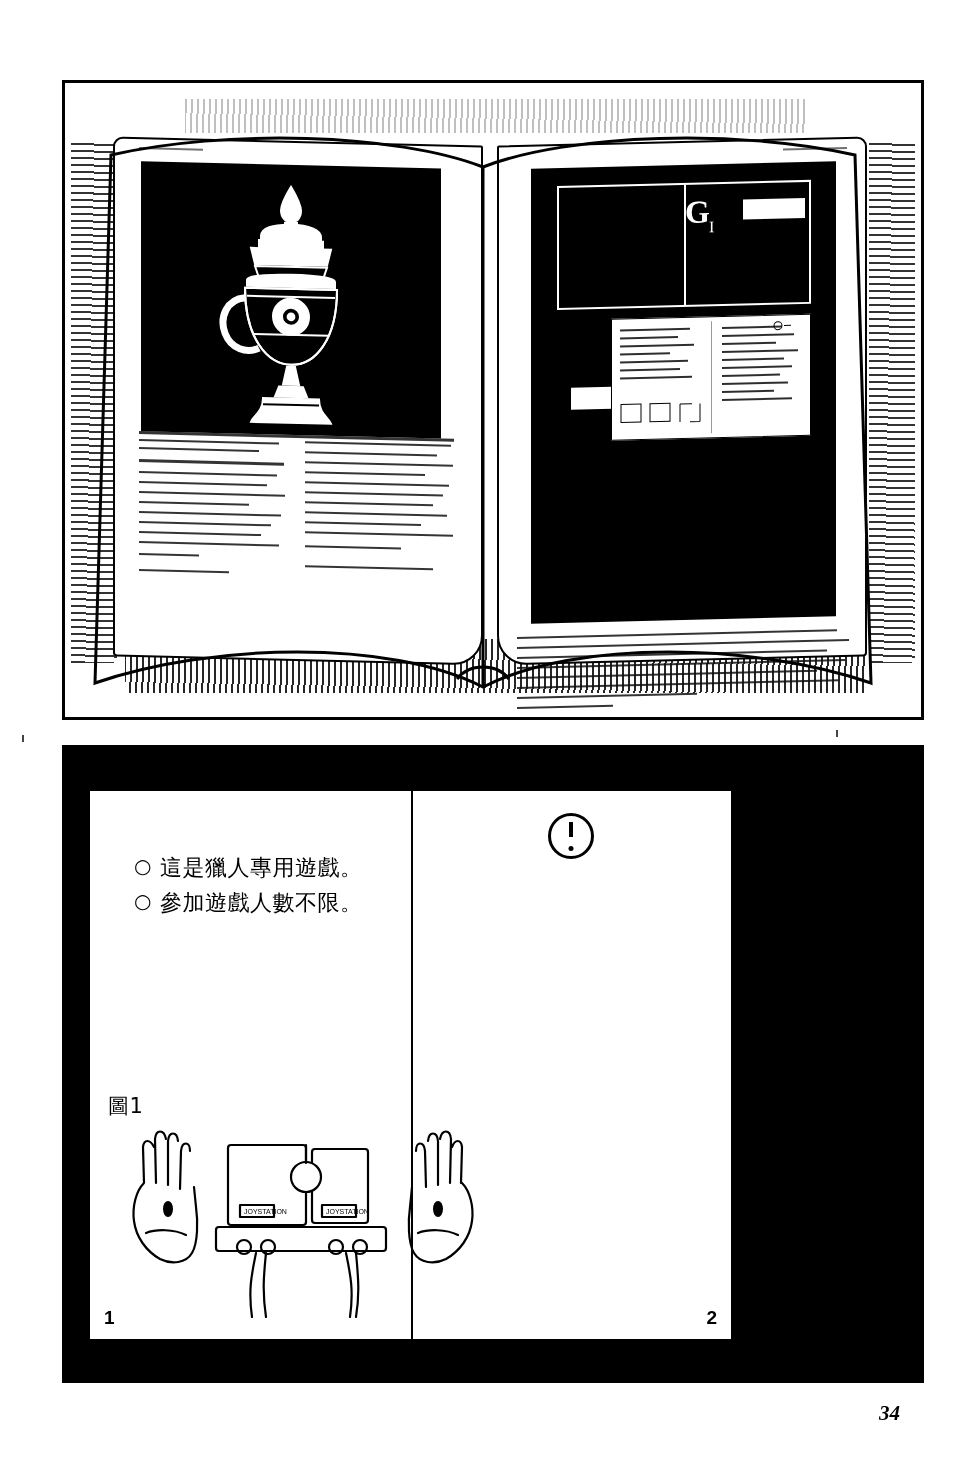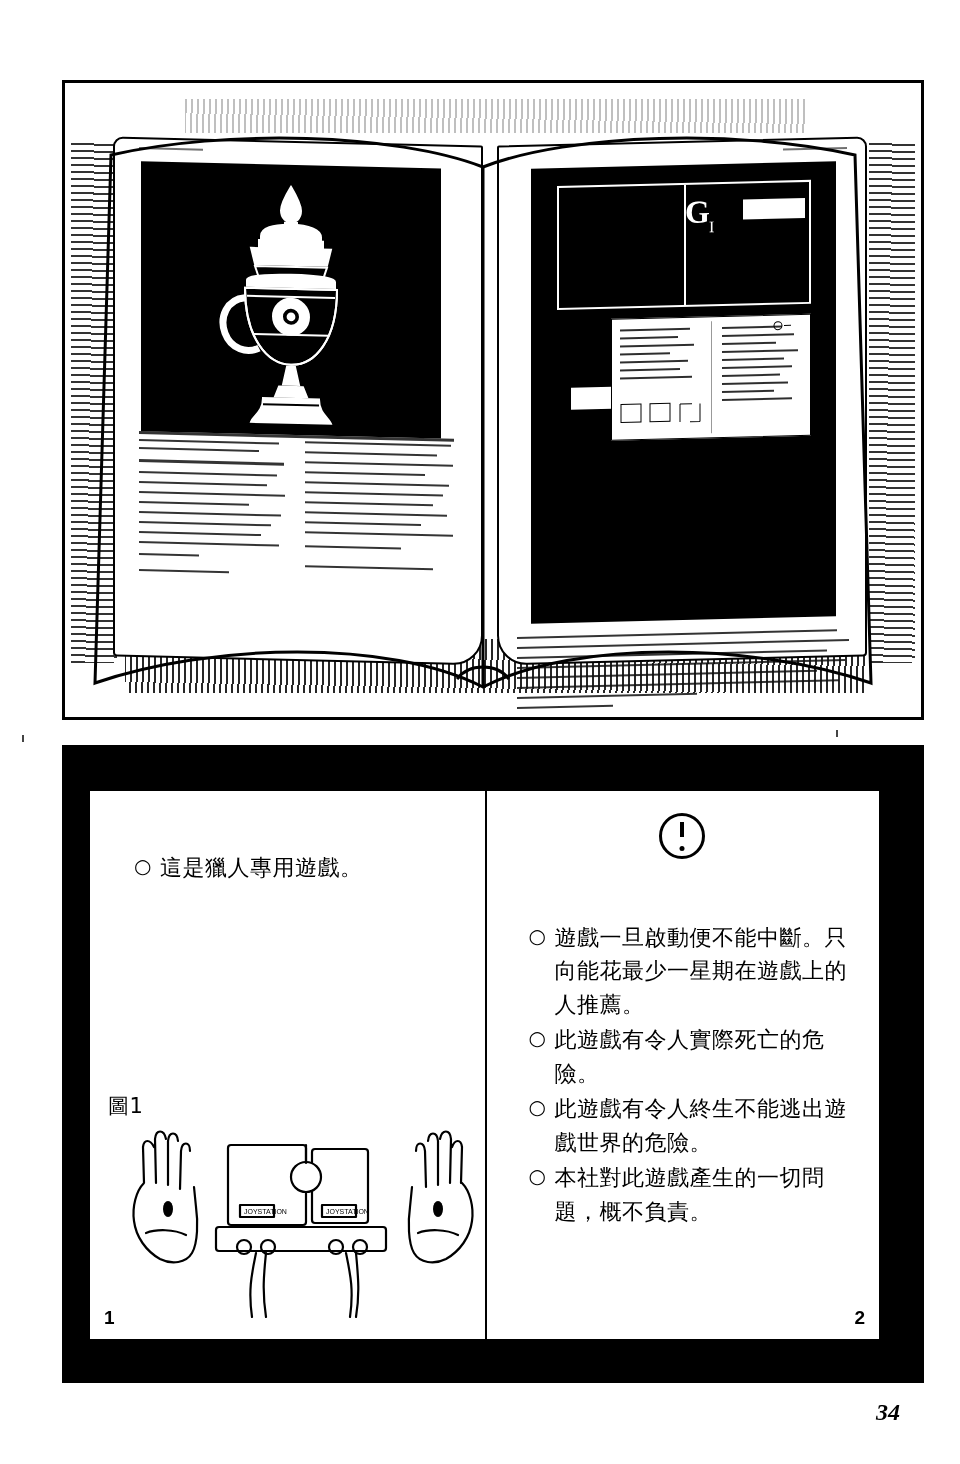--- a/index.html
+++ b/index.html
@@ -141,21 +141,21 @@
     left: 62px;
     top: 745px;
     width: 862px;
     height: 638px;
     background: #000;
     box-sizing: border-box;
   }
   .manual-inner {
     position: absolute;
     left: 28px; top: 46px;
-    width: 789px; height: 548px;
+    width: 641px; height: 548px;
     background: #fff;
     box-sizing: border-box;
   }
   .manual-divider {
     position: absolute;
     left: 50%;
     top: 0;
     bottom: 0;
     width: 2px;
     background: #000;
@@ -277,21 +277,21 @@
     top: 330px;
     width: 360px;
     height: 200px;
   }
 
   
   #folio {
     position: absolute;
     right: 60px;
     bottom: 38px;
-    font-size: 24px;
+    font-size: 21px;
     font-style: italic;
     font-family: "Liberation Serif", serif;
     font-weight: bold;
   }
 
   .tick {
     position: absolute;
     width: 2px;
     height: 7px;
     background: #444;
@@ -434,20 +434,21 @@
   </div>
 </div>
 
 <div id="panel-manual">
   <div class="manual-inner">
     <div class="manual-divider"></div>
 
     <div class="manual-page left">
       <ul class="bullet-list cjk">
         <li>這是獵人專用遊戲。</li>
+        <li>參加遊戲人數不限。</li>
       </ul>
 
       <div class="fig-label cjk">圖1</div>
 
       <div class="fig1">
         <svg width="360" height="200" viewBox="0 0 360 200">
           <g fill="none" stroke="#000" stroke-width="2.2" stroke-linejoin="round" stroke-linecap="round">
 
             <path d="M38 26 C34 18 28 18 27 26 L28 62
                      M50 18 C48 8 40 8 39 18 L40 62
@@ -488,26 +489,20 @@
           <text x="210" y="93" font-family="Liberation Sans, sans-serif" font-size="7" fill="#000">JOYSTATION</text>
         </svg>
       </div>
 
       <div class="page-num l">1</div>
     </div>
 
     <div class="manual-page right">
       <div class="warn-icon"></div>
 
-      <ul class="warn-list cjk">
-        <li>遊戲一旦啟動便不能中斷。只向能花最少一星期在遊戲上的人推薦。</li>
-        <li>此遊戲有令人實際死亡的危險。</li>
-        <li>此遊戲有令人終生不能逃出遊戲世界的危險。</li>
-        <li>本社對此遊戲產生的一切問題，概不負責。</li>
-      </ul>
 
       <div class="page-num r">2</div>
     </div>
   </div>
 </div>
 
 <div id="folio">34</div>
 
 <div class="tick" style="left:22px; top:735px;"></div>
 <div class="tick" style="left:836px; top:730px;"></div>

